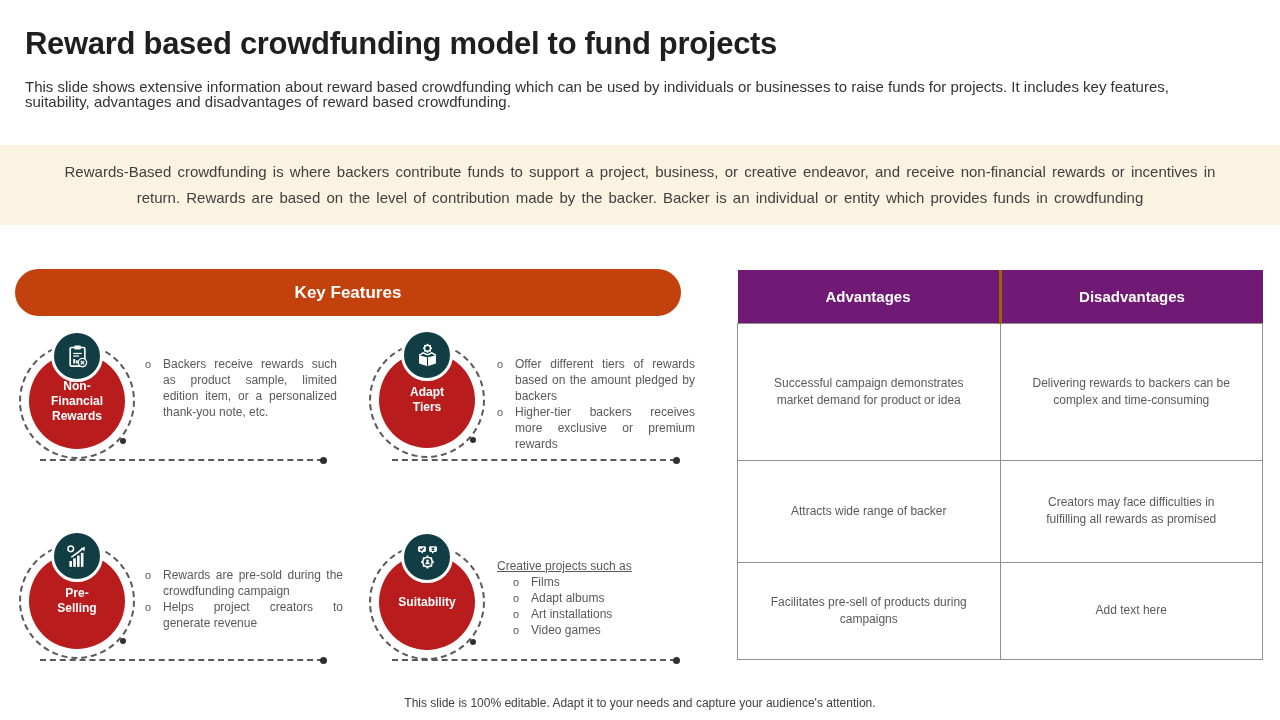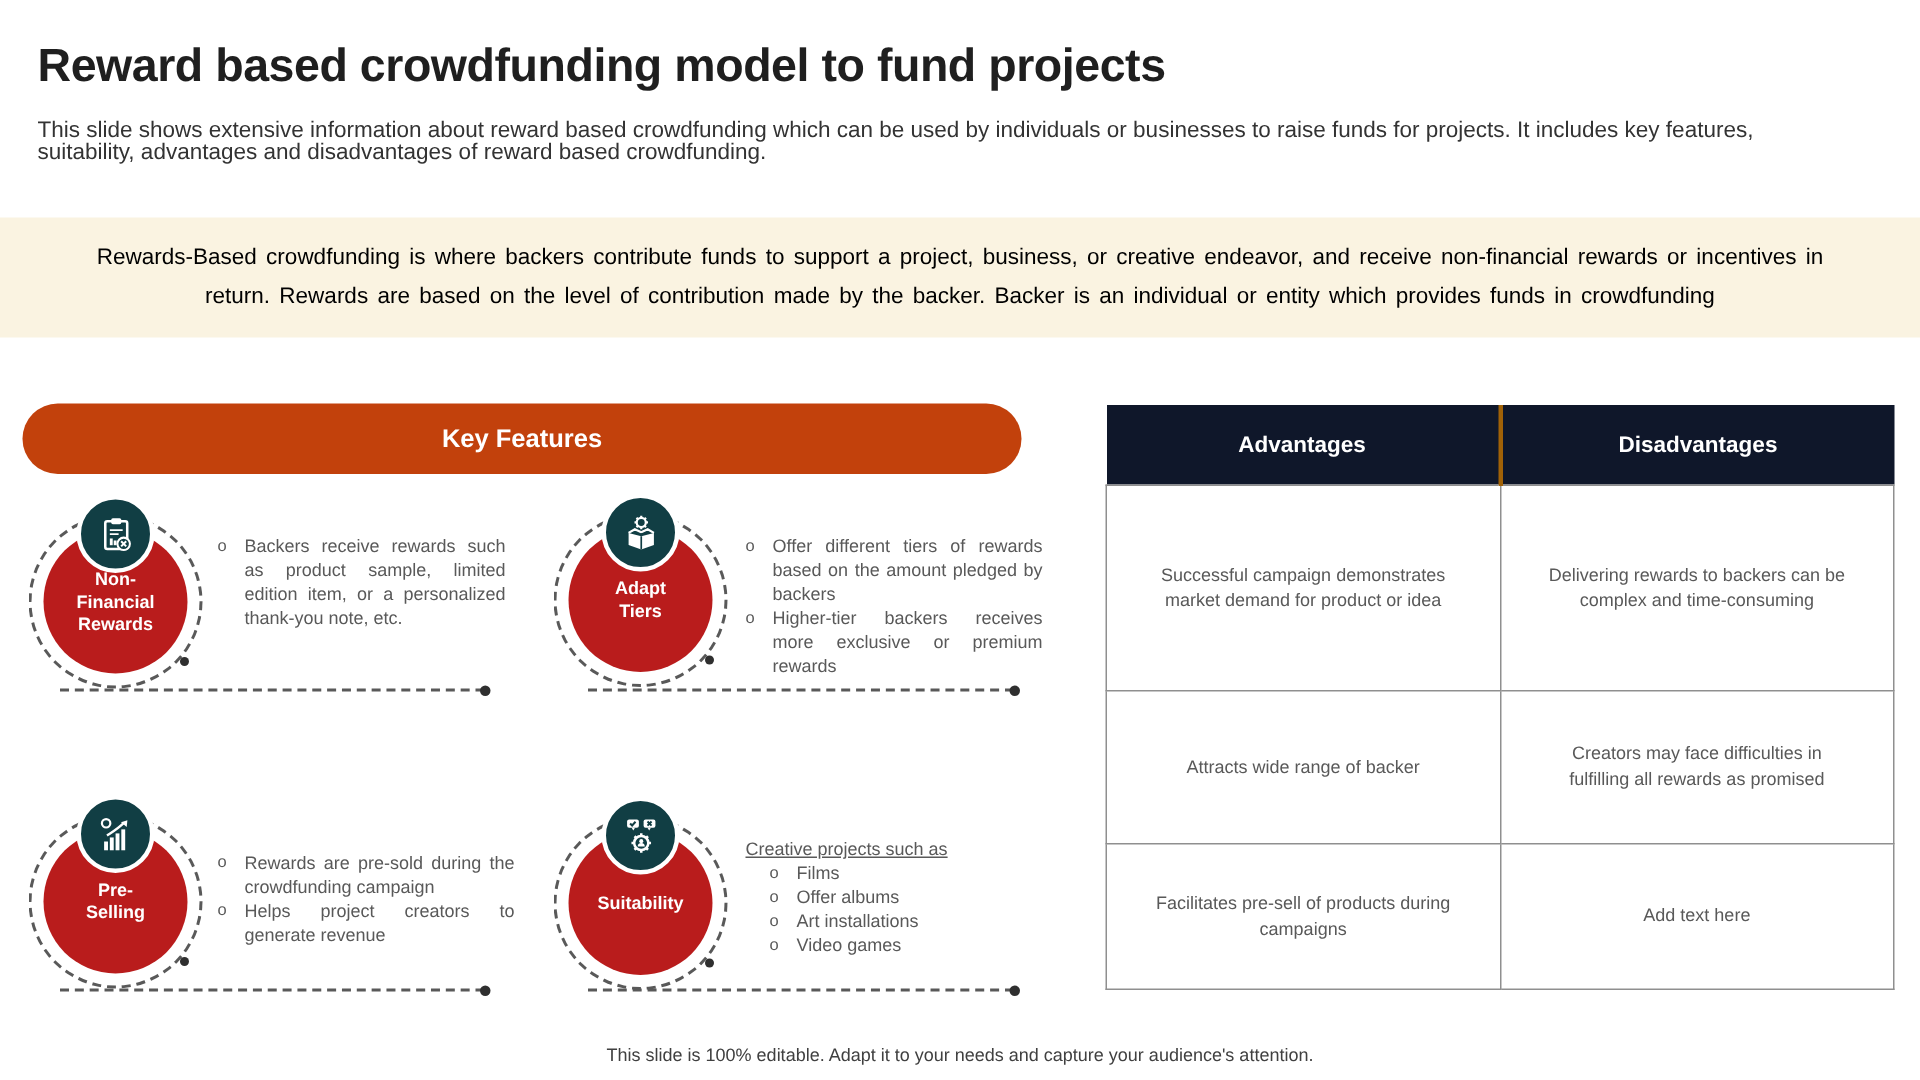--- a/index.html
+++ b/index.html
@@ -5,21 +5,21 @@
   * { margin:0; padding:0; box-sizing:border-box; }
   html,body { width:1280px; height:720px; }
   body { font-family:"Liberation Sans", sans-serif; background:#ffffff; position:relative; overflow:hidden; }
 
   .slide { position:absolute; inset:0; width:1280px; height:720px; background:#fff; }
 
   .title { position:absolute; left:25px; top:26px; font-size:31px; font-weight:700; color:#1f1f1f; letter-spacing:-0.3px; }
   .subtitle { position:absolute; left:25px; top:79px; width:1200px; font-size:15px; line-height:15px; color:#333333; }
 
   .definition { position:absolute; left:0; top:145px; width:1280px; height:80px; background:#FAF3E1; display:flex; align-items:center; justify-content:center; }
-  .definition p { width:1190px; text-align:center; font-size:15px; line-height:26px; color:#000000; word-spacing:2px; }
+  .definition p { width:1190px; text-align:center; font-size:15px; line-height:26px; color:#404040; word-spacing:2px; }
 
   .kf-pill { position:absolute; left:15px; top:269px; width:666px; height:47px; background:#c2410c; border-radius:24px; display:flex; align-items:center; justify-content:center; }
   .kf-pill span { color:#ffffff; font-size:17px; font-weight:700; }
 
   .feature { position:absolute; width:116px; height:116px; }
   .ring { position:absolute; inset:0; border:2px dashed #595959; border-radius:50%; }
   .ring-dot { position:absolute; right:9px; bottom:15px; width:6px; height:6px; border-radius:50%; background:#2f2f2f; }
   .circle { position:absolute; left:10px; top:10px; width:96px; height:96px; border-radius:50%; background:#b91c1c; display:flex; align-items:center; justify-content:center; }
   .circle .label { width:62px; text-align:center; color:#ffffff; font-size:12px; font-weight:700; line-height:15px; overflow:visible; }
   .badge { position:absolute; left:32px; top:-13px; width:52px; height:52px; border-radius:50%; background:#113E44; border:3px solid #ffffff; display:flex; align-items:center; justify-content:center; }
@@ -28,21 +28,21 @@
   .connector .enddot { position:absolute; right:-4px; top:-4.5px; width:7px; height:7px; border-radius:50%; background:#2f2f2f; }
 
   .bullets { position:absolute; }
   .bullet { display:flex; align-items:flex-start; }
   .bullet .marker { flex:0 0 18px; font-size:11px; color:#595959; line-height:16px; }
   .bullet .btext { font-size:12px; color:#595959; line-height:16px; text-align:justify; }
   .bullets .intro { font-size:12px; color:#595959; line-height:16px; margin-bottom:0px;text-decoration:underline; }
   .bullets.sub .bullet { margin-left:16px; }
 
   table.adv { position:absolute; left:737px; top:270px; width:526px; border-collapse:collapse; table-layout:fixed; }
-  table.adv th { background:#0f172a; color:#ffffff; font-size:15px; font-weight:700; height:53px; text-align:center; vertical-align:middle; border:none; }
+  table.adv th { background:#701a75; color:#ffffff; font-size:15px; font-weight:700; height:53px; text-align:center; vertical-align:middle; border:none; }
   table.adv th + th { border-left:3px solid #a16207; }
   table.adv td { border:1px solid #8f8f8f; font-size:12px; color:#595959; line-height:17px; text-align:center; vertical-align:middle; padding:8px 28px; }
   tr.r0 td { height:137px; }
   tr.r1 td { height:102px; }
   tr.r2 td { height:97px; }
 
   .footer { position:absolute; left:0; top:696px; width:1280px; text-align:center; font-size:12px; color:#404040; }
 </style>
 </head>
 <body>
@@ -194,21 +194,21 @@
       <div class="enddot"></div>
     </div>
   <div class="bullets sub" style="left:497px; top:558px; width:190px;">
     <div class="intro">Creative projects such as</div>
     <div class="bullet">
       <span class="marker">o</span>
       <span class="btext">Films</span>
     </div>
     <div class="bullet">
       <span class="marker">o</span>
-      <span class="btext">Offer albums</span>
+      <span class="btext">Adapt albums</span>
     </div>
     <div class="bullet">
       <span class="marker">o</span>
       <span class="btext">Art installations</span>
     </div>
     <div class="bullet">
       <span class="marker">o</span>
       <span class="btext">Video games</span>
     </div>
   </div>

